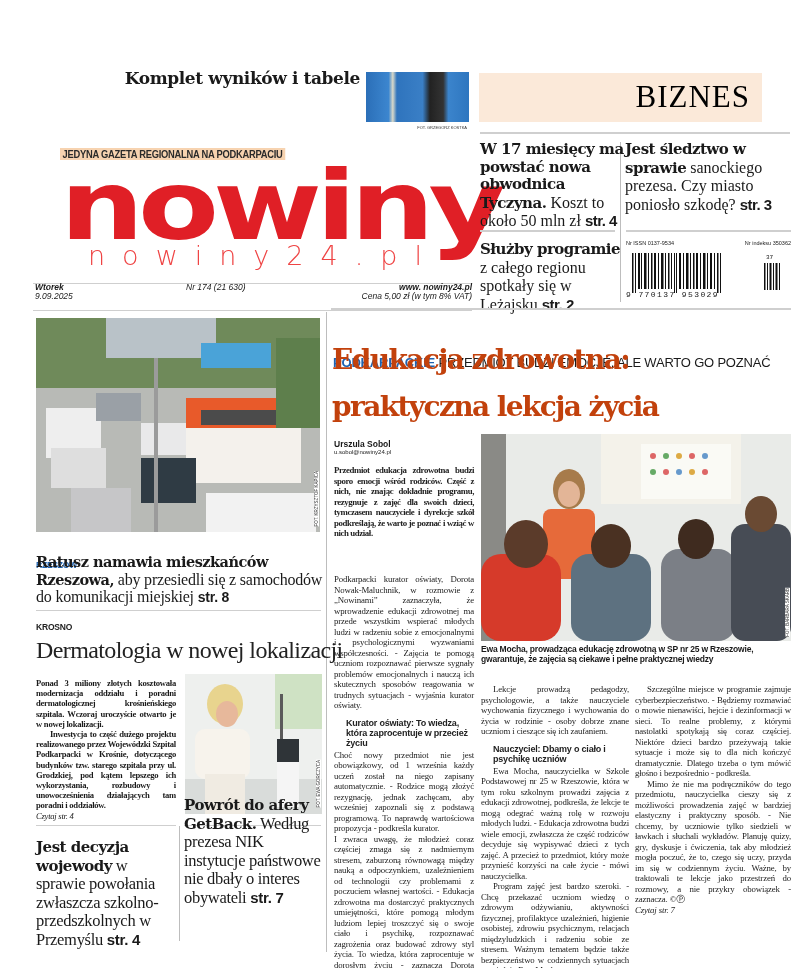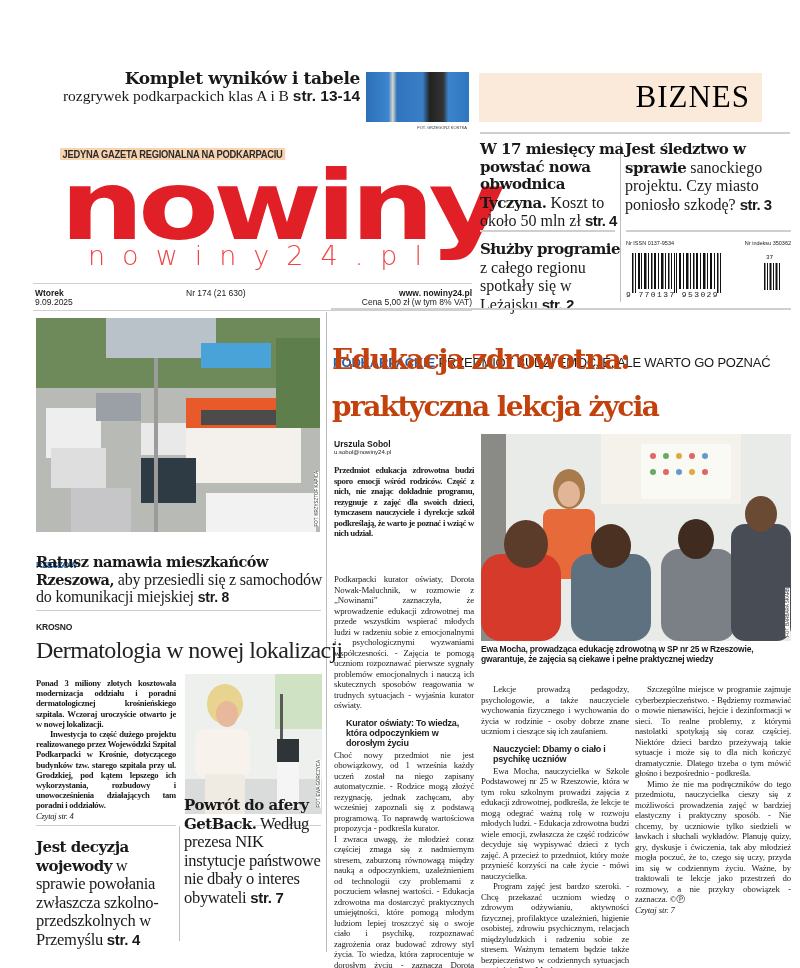--- a/index.html
+++ b/index.html
@@ -18,21 +18,21 @@
 
   #biznes-box { left: 479px; top: 73px; width: 283px; height: 49px; background: #fbe9d9; }
   #biznes-text { left: 16px; top: 9px; font-family: "Liberation Sans", sans-serif; font-size: 9.5px; line-height: 11px; color: #222; }
   #biznes-logo { right: 12px; top: 6px; font-family: "Liberation Serif", serif; font-size: 31px; letter-spacing: 1px; color: #000000; }
 
   
   #tagline { left: 60px; top: 148px; background: #f7d3b0; padding: 0 3px; font-family: "Liberation Sans", sans-serif; font-size: 11px; font-weight: bold; letter-spacing: -0.3px; color: #2a2a2a; transform: scaleX(0.85); transform-origin: left; }
   #logo { left: 60px; top: 140px; font-family: "DejaVu Sans", sans-serif; font-weight: bold; font-size: 118px; color: #e01f26; letter-spacing: -6px; line-height: 160px; transform: scaleY(0.82); transform-origin: top left; }
   #logo-url { left: 88px; top: 240px; font-family: "DejaVu Sans", sans-serif; font-size: 27px; color: #ef4444; letter-spacing: 17px; font-weight: 300; }
 
-  #meta-bar { left: 33px; top: 284px; width: 439px; height: 26px; font-family: "Liberation Sans", sans-serif; font-size: 8.5px; line-height: 10px; }
+  #meta-bar { left: 33px; top: 278px; width: 439px; height: 26px; font-family: "Liberation Sans", sans-serif; font-size: 8.5px; line-height: 10px; font-style: italic; }
   #meta-day { position: absolute; left: 2px; top: 4px; font-weight: bold; }
   #meta-date { position: absolute; left: 2px; top: 13px; }
   #meta-nr { position: absolute; left: 153px; top: 4px; }
   #meta-url { position: absolute; right: 0; top: 4px; font-weight: bold; }
   #meta-price { position: absolute; right: 0; top: 13px; }
 
   
   .rt-teaser { font-family: "DejaVu Serif", serif; font-size: 15px; line-height: 17.5px; letter-spacing: -0.5px; }
   .rt-teaser .b { font-weight: bold; }
   .rt-teaser .pg { font-family: "Liberation Sans", sans-serif; font-weight: bold; }
@@ -94,21 +94,20 @@
 
   #main-photo { left: 481px; top: 434px; width: 310px; height: 207px; overflow: hidden; background: #d9dcd8; }
   #main-photo .credit { position: absolute; right: 1px; bottom: 4px; writing-mode: vertical-rl; transform: rotate(180deg); font-family: "Liberation Sans", sans-serif; font-size: 4.5px; color: #333; background:#fff;}
   #photo-caption { left: 481px; top: 644px; width: 310px; font-family: "Liberation Sans", sans-serif; font-weight: bold; font-size: 8.5px; line-height: 10px; letter-spacing: -0.2px; }
 </style>
 </head>
 <body>
 
 <div id="teaser-sport" class="abs">
   <div class="t1">Komplet wyników i tabele</div>
-  <div class="t2"><span>rozgrywek podkarpackich klas A i B</span> <span class="pg">str. 13-14</span></div>
 </div>
 <div id="sport-photo" class="abs">
   <span class="cap">FOT. GRZEGORZ KOSTKA</span>
 </div>
 
 <div id="biznes-box" class="abs">
   <div id="biznes-logo" class="abs">BIZNES</div>
 </div>
 
 <div id="logo" class="abs">nowiny</div>
@@ -124,21 +123,21 @@
   <span id="meta-price">Cena 5,00 zł (w tym 8% VAT)</span>
 </div>
 
 <div class="hr" style="left:480px; top:132px; width:310px;"></div>
 <div class="vr" style="left:620px; top:142px; height:160px;"></div>
 
 <div id="teaser-obwodnica" class="abs rt-teaser">
   <span class="b">W 17 miesięcy ma powstać nowa obwodnica Tyczyna.</span><span class="lt"> Koszt to około 50 mln zł </span><span class="pg">str. 4</span>
 </div>
 <div id="teaser-sledztwo" class="abs rt-teaser">
-  <span class="b">Jest śledztwo w sprawie</span><span class="lt"> sanockiego projektu. Czy miasto poniosło szkodę? </span><span class="pg">str. 3</span>
+  <span class="b">Jest śledztwo w sprawie</span><span class="lt"> sanockiego prezesa. Czy miasto poniosło szkodę? </span><span class="pg">str. 3</span>
 </div>
 <div class="hr" style="left:480px; top:230px; width:135px;"></div>
 <div class="hr" style="left:626px; top:230px; width:165px;"></div>
 <div id="teaser-sluzby" class="abs rt-teaser">
   <span class="b">Służby programie</span><span class="lt"> z całego regionu spotkały się w Leżajsku </span><span class="pg">str. 2</span>
 </div>
 
 <div id="barcode-box" class="abs">
   <span id="isbn">Nr ISSN 0137-9534</span>
   <span id="index-nr">Nr indeksu 350362</span>
@@ -262,21 +261,21 @@
 </div>
 <h1 id="headline" class="abs">Edukacja zdrowotna: praktyczna lekcja życia</h1>
 
 <div id="byline" class="abs">Urszula Sobol</div>
 <div id="byline-email" class="abs">u.sobol@nowiny24.pl</div>
 
 <div id="article-lead" class="abs col-text">Przedmiot edukacja zdrowotna budzi sporo emocji wśród rodziców. Część z nich, nie znając dokładnie programu, rezygnuje z zajęć dla swoich dzieci, tymczasem nauczyciele i dyrekcje szkół podkreślają, że warto je poznać i wziąć w nich udział.</div>
 
 <div id="article-col1" class="abs col-text">
   <p>Podkarpacki kurator oświaty, Dorota Nowak-Maluchnik, w rozmowie z „Nowinami” zaznaczyła, że wprowadzenie edukacji zdrowotnej ma przede wszystkim wspierać młodych ludzi w radzeniu sobie z emocjonalnymi i psychologicznymi wyzwaniami współczesności. - Zajęcia te pomogą uczniom rozpoznawać pierwsze sygnały problemów emocjonalnych i nauczą ich skutecznych sposobów reagowania w trudnych sytuacjach - wyjaśnia kurator oświaty.</p>
-  <div class="subhead">Kurator oświaty: To wiedza, która odpoczynkiem w dorosłym życiu</div>
+  <div class="subhead">Kurator oświaty: To wiedza, która zaprocentuje w przecież życiu</div>
   <p class="indent">Choć nowy przedmiot nie jest obowiązkowy, od 1 września każdy uczeń został na niego zapisany automatycznie. - Rodzice mogą złożyć rezygnację, jednak zachęcam, aby wcześniej zapoznali się z podstawą programową. To naprawdę wartościowa propozycja - podkreśla kurator.</p>
   <p class="indent">I zwraca uwagę, że młodzież coraz częściej zmaga się z nadmiernym stresem, zaburzoną równowagą między nauką a odpoczynkiem, uzależnieniem od technologii czy problemami z poczuciem własnej wartości. - Edukacja zdrowotna ma dostarczyć praktycznych umiejętności, które pomogą młodym ludziom lepiej troszczyć się o swoje ciało i psychikę, rozpoznawać zagrożenia oraz budować zdrowy styl życia. To wiedza, która zaprocentuje w dorosłym życiu - zaznacza Dorota Nowak-Maluchnik.</p>
 </div>
 
 <div id="main-photo" class="abs">
   <svg width="310" height="207" viewBox="0 0 310 207">
     <rect width="310" height="207" fill="#e9ebe8"></rect>
     <rect x="120" y="0" width="140" height="70" fill="#f4f2ea"></rect>
     <rect x="160" y="10" width="90" height="55" fill="#fafaf5"></rect>
     <g fill="#d66">

